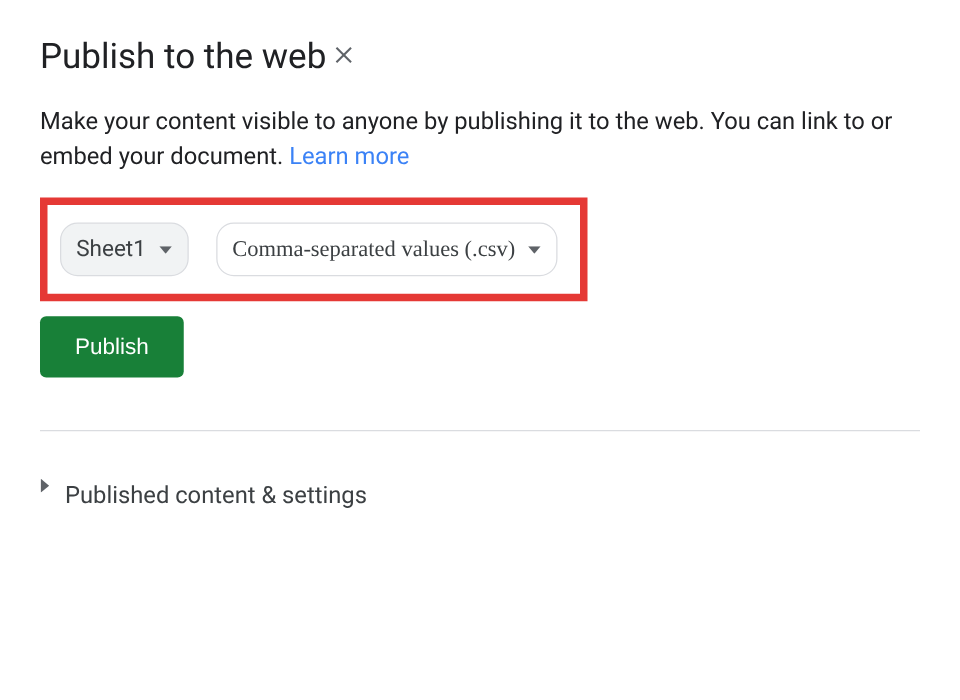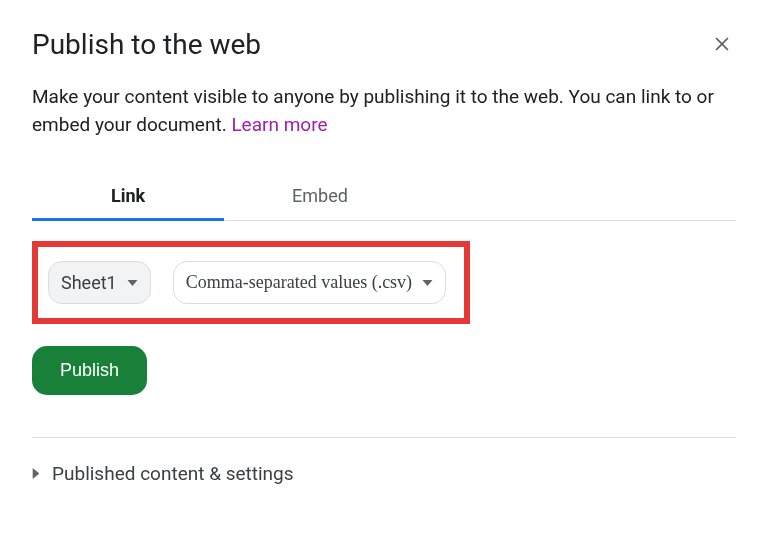--- a/index.html
+++ b/index.html
@@ -12,21 +12,20 @@
       background: #fff;
       width: 768px;
       height: 560px;
       overflow: hidden;
     }
     .dialog {
       padding: 28px 32px 0 32px;
     }
     .header-row {
       display: flex;
-      justify-content: space-between;
       align-items: flex-start;
     }
     .dialog-title {
       font-size: 28px;
       font-weight: 400;
       color: #202124;
       letter-spacing: 0;
     }
     .close-btn {
       background: none;
@@ -44,21 +43,21 @@
       color: #80868b;
       margin-top: 28px;
     }
     .desc-text {
       font-size: 19px;
       color: #202124;
       margin-top: 22px;
       line-height: 1.45;
     }
     .learn-more {
-      color: #a21caf;
+      color: #3b82f6;
       text-decoration: none;
       cursor: pointer;
     }
     .tabs {
       display: flex;
       border-bottom: 1px solid #dadce0;
       margin-top: 34px;
     }
     .tab {
       flex: 0 0 192px;
@@ -96,25 +95,25 @@
     }
     .select-chip.plain {
       background: #fff;
       font-family: Liberation Serif, serif;
     }
     .chip-caret {
       margin-left: 10px;
       display: inline-flex;
     }
     .publish-btn {
-      margin-top: 22px;
+      margin-top: 12px;
       background: #188038;
       color: #fff;
       border: none;
-      border-radius: 15px;
+      border-radius: 5px;
       font-size: 18px;
       font-weight: 500;
       padding: 14px 28px;
       cursor: pointer;
     }
     .divider {
       border: none;
       border-top: 1px solid #dadce0;
       margin-top: 42px;
     }
@@ -122,20 +121,21 @@
       display: flex;
       align-items: center;
       gap: 12px;
       margin-top: 22px;
       cursor: pointer;
       padding: 2px 0;
     }
     .expander-label {
       font-size: 19px;
       color: #3c4043;
+      margin-top: 15px;
     }
     .expander-arrow {
       display: inline-flex;
       color: #5f6368;
     }
   </style>
 </head>
 <body>
 
 <div class="dialog">
@@ -150,24 +150,20 @@
         </svg>
       </span>
     </button>
   </div>
 
 
   <p class="desc-text">
     <span>Make your content visible to anyone by publishing it to the web. You can link to or embed your document. </span><a class="learn-more">Learn more</a>
   </p>
 
-  <div class="tabs">
-    <div class="tab active">Link</div>
-    <div class="tab">Embed</div>
-  </div>
 
   <div class="highlight-box">
     <div class="select-chip">
       <span>Sheet1</span>
       <span class="chip-caret">
         <svg width="11" height="6" viewBox="0 0 10 6">
             <path d="M0 0 L5 6 L10 0 Z" fill="#5f6368"></path>
           </svg>
       </span>
     </div>

